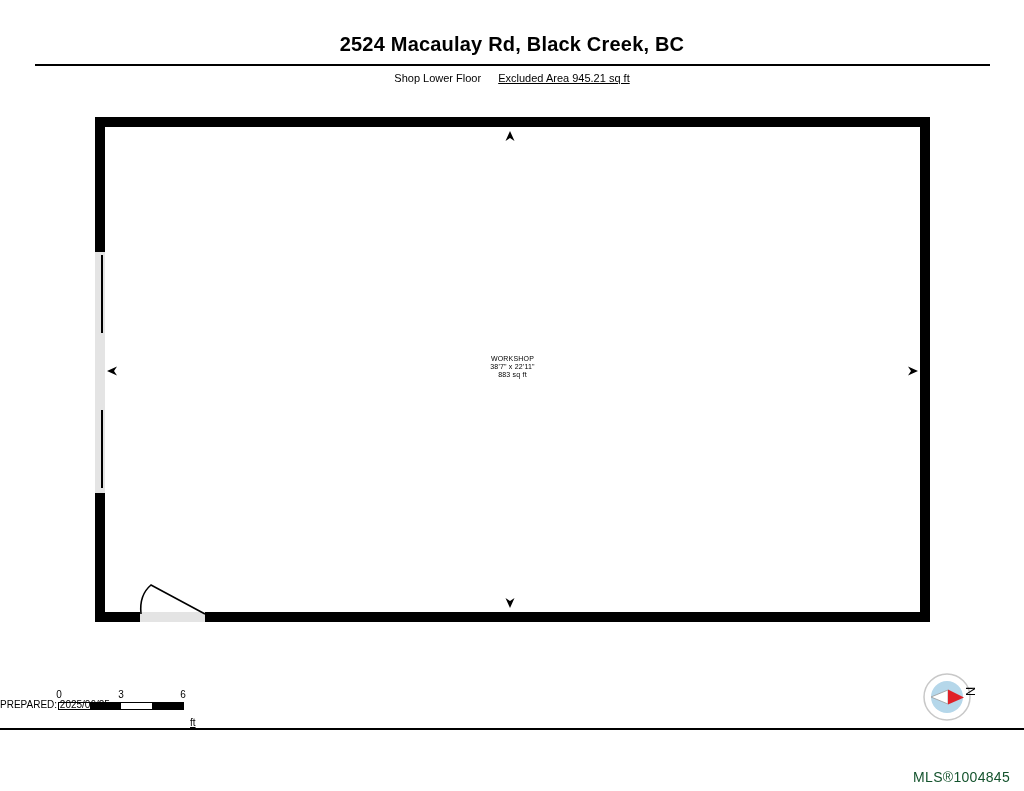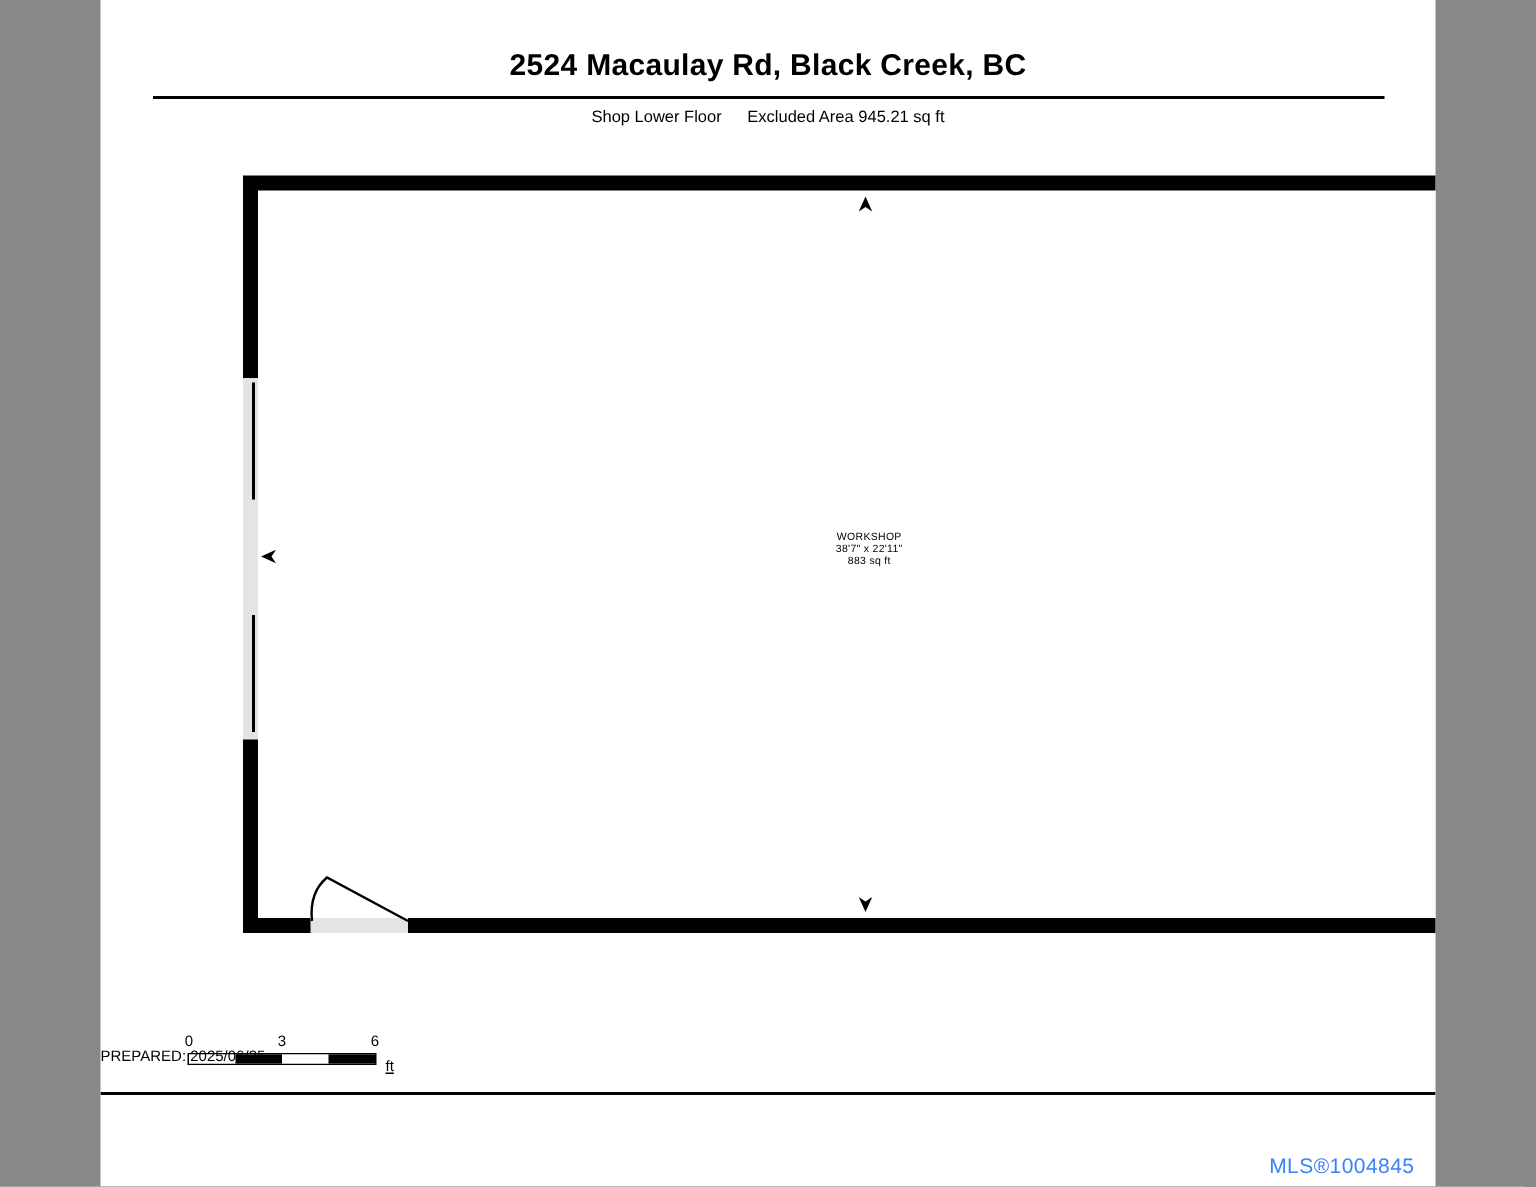--- a/index.html
+++ b/index.html
@@ -1,30 +1,30 @@
 <!DOCTYPE html>
 <html><head>
 <meta charset="utf-8">
 <style>
   * { margin:0; padding:0; box-sizing:border-box; }
   html,body { background:#888; }
   #page {
-    position:relative; width:890px; height:791px; margin:0 auto;
+    position:relative; width:1024px; height:791px; margin:0 auto;
     background:#ffffff; overflow:hidden;
     font-family:"Liberation Sans", sans-serif; color:#000;
   }
   .abs { position:absolute; }
 
   
   #title { top:33px; left:0; width:100%; text-align:center;
            font-size:20px; font-weight:bold; letter-spacing:0.2px; }
   #title-rule { top:64px; left:35px; right:34px; height:2px; background:#000; }
   #subtitle { top:72px; left:0; width:100%; text-align:center; font-size:11px; }
   #subtitle .floor { font-weight:normal; }
-  #subtitle .excl { margin-left:14px; }
+  #subtitle .excl { margin-left:14px;text-decoration:underline; }
 
   
   #plan { left:95px; top:117px; width:835px; height:505px;
           border:10px solid #000; background:#fff; }
   #plan > .abs { position:absolute; }
   .garage-opening { left:-10px; top:125px; width:10px; height:241px; background:#e4e4e4; }
   .garage-line { left:-4px; width:2px; background:#000; }
   .garage-line.upper { top:128px; height:78px; }
   .garage-line.lower { top:283px; height:78px; }
   .door-opening { left:35px; top:485px; width:65px; height:10px; background:#e4e4e4; }
@@ -40,29 +40,29 @@
   
   #scalebar { left:58px; top:689px; width:126px; height:24px; font-size:10px; }
   #scalebar .tick { position:absolute; top:0; transform:translateX(-50%); }
   #scalebar .tick.t0 { left:1px; }
   #scalebar .tick.t3 { left:63px; }
   #scalebar .tick.t6 { left:125px; }
   #scalebar .bar { position:absolute; top:13px; left:0; width:126px; height:8px;
                    border:1px solid #000; display:flex; }
   #scalebar .seg { flex:1 1 0; }
   #scalebar .seg.w { background:#fff; } #scalebar .seg.b { background:#000; }
-  #scalebar .unit { position:absolute; left:132px; top:17px;text-decoration:underline; }
+  #scalebar .unit { position:absolute; left:132px; top:28px;text-decoration:underline; }
 
   
   #prepared { top:699px; left:0; width:100%; text-align:left; font-size:10px; }
   #compass { left:922px; top:672px; width:50px; height:50px; }
   #north { left:966px; top:684px; font-size:13px; transform:rotate(90deg); }
   #footer-rule { top:728px; left:0; right:0; height:2px; background:#000; }
   #disclaimer { top:733px; left:38px; right:20px; font-size:9.5px; color:#111; }
-  #mls { top:769px; right:14px; font-size:14px; color:#3b82f6; letter-spacing:0.3px; }
+  #mls { top:769px; right:14px; font-size:14px; color:#14532d; letter-spacing:0.3px; }
 </style>
 </head>
 <body>
 
 <div id="page">
 
   <div id="title" class="abs">2524 Macaulay Rd, Black Creek, BC</div>
   <div id="title-rule" class="abs"></div>
 
   <div id="subtitle" class="abs">

